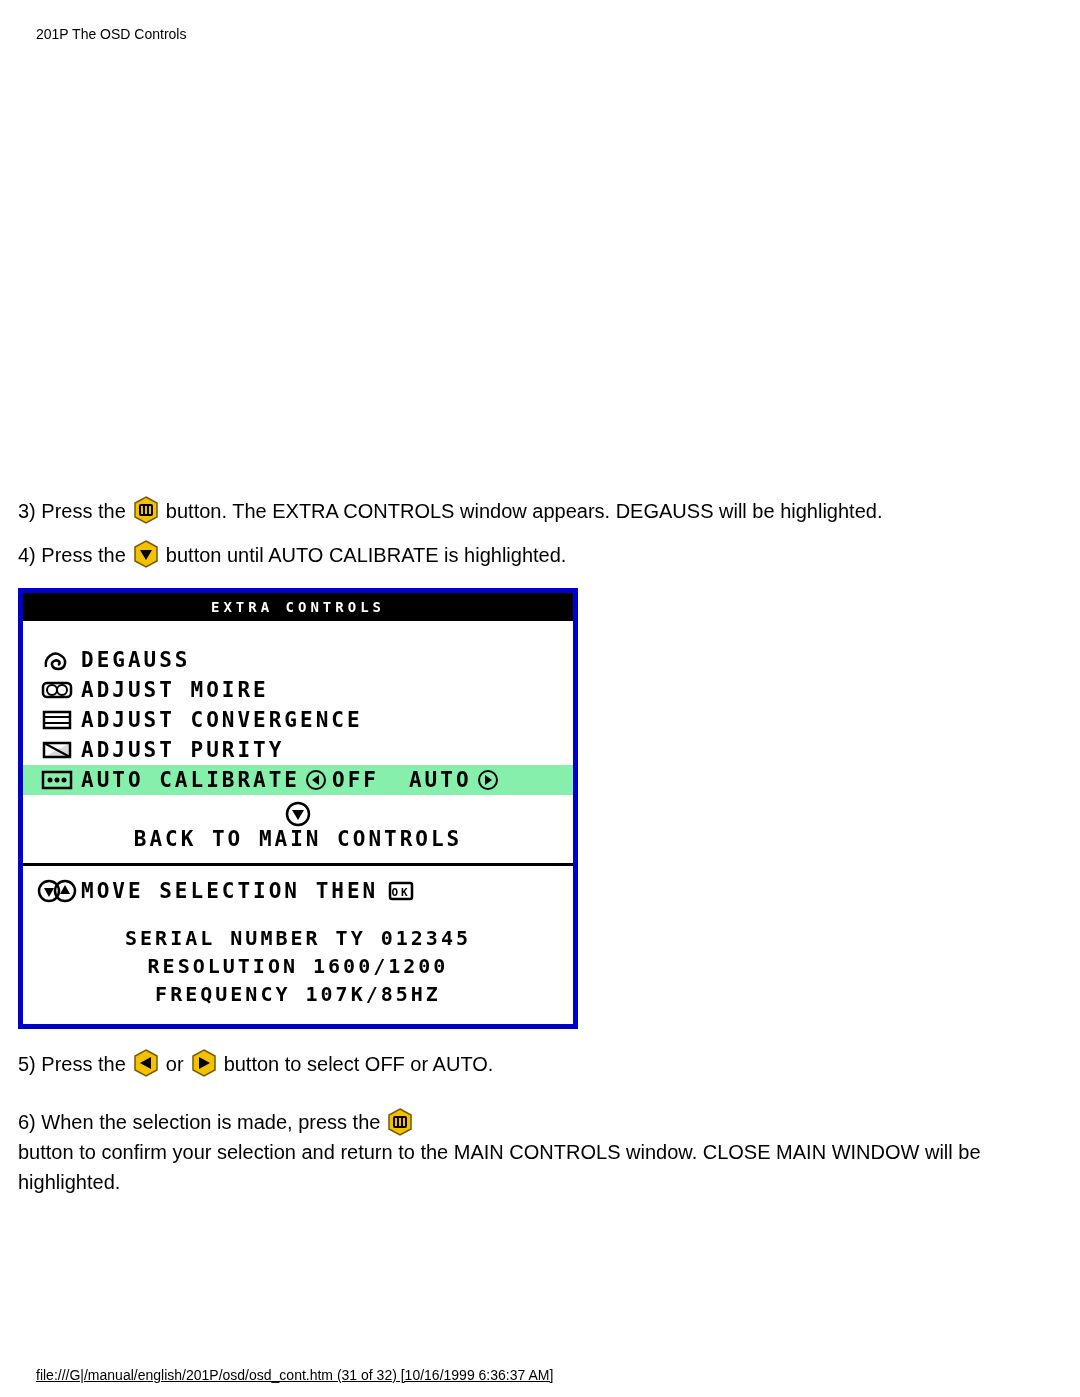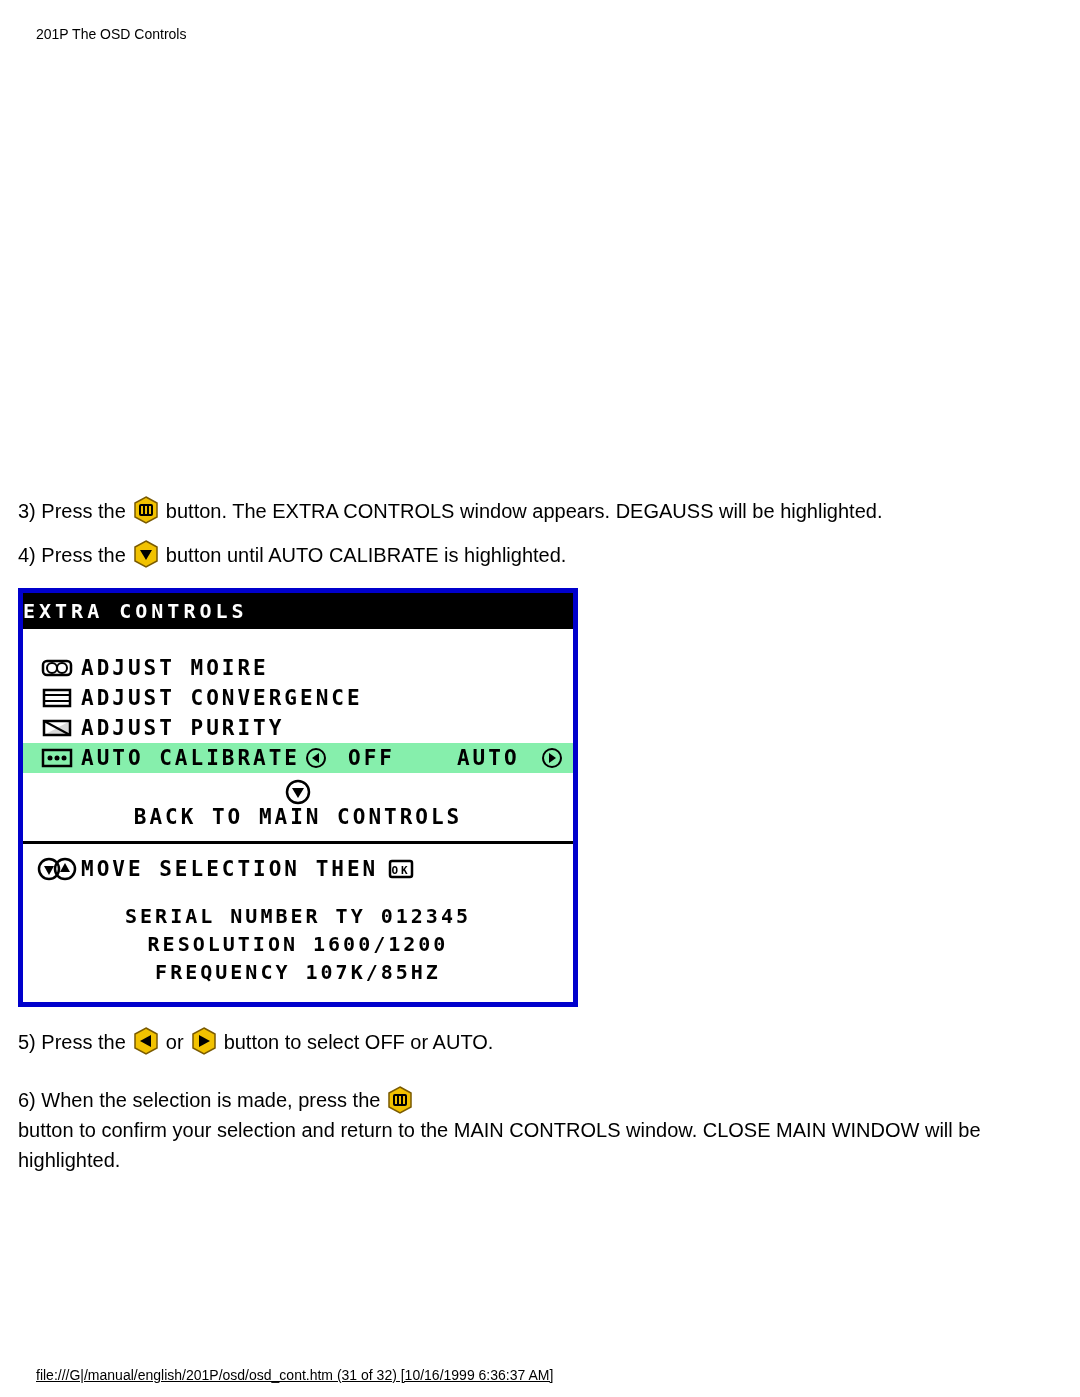--- a/index.html
+++ b/index.html
@@ -47,22 +47,22 @@
     .osd {
       width: 560px;
       border: 5px solid #0000cc;
       margin: 18px 0 20px 0;
       font-family: "Lucida Console", Monaco, monospace;
       font-weight: bold;
     }
     .osd-title {
       background: #000;
       color: #fff;
-      text-align: left;
-      font-size: 20px;
+      text-align: center;
+      font-size: 14px;
       letter-spacing: 4px;
       padding: 6px 0;
     }
     .osd-body {
       background: #fff;
       padding: 24px 0 4px 0;
     }
     .osd-row {
       display: flex;
       align-items: center;
@@ -74,21 +74,21 @@
     .osd-row.highlight {
       background: #86efac;
     }
     .osd-row .osd-icon-cell {
       width: 48px;
       display: flex;
       justify-content: center;
       align-items: center;
     }
     .osd-row .label { flex: 0 0 auto; }
-    .osd-row .opts { margin-left: 6px; display: flex; align-items: center; gap: 22px; }
+    .osd-row .opts { margin-left: 6px; display: flex; align-items: center; gap: 6px; }
     .osd-row .opt { letter-spacing: 3px; }
 
     .osd-sep {
       height: 3px;
       background: #000;
       margin: 6px 0;
     }
     .osd-hint {
       display: flex;
       align-items: center;
@@ -152,20 +152,28 @@
         <polygon points="9,10 21,10 15,20" fill="#000"></polygon>
       </svg>
     </span>
     <span class="textpart"> button until AUTO CALIBRATE is highlighted.</span>
   </div>
 
   <div class="osd">
     <div class="osd-title">EXTRA  CONTROLS</div>
     <div class="osd-body">
 
+      <div class="osd-row">
+        <span class="osd-icon-cell">
+          <svg width="34" height="26" viewBox="0 0 34 26">
+            <path d="M6 20 C4 10, 14 4, 20 8 C28 12, 26 22, 18 22 C12 22, 10 16, 14 14 C18 12, 22 16, 18 18" fill="none" stroke="#000" stroke-width="2.5"></path>
+          </svg>
+        </span>
+        <span class="label">DEGAUSS</span>
+      </div>
 
       <div class="osd-row">
         <span class="osd-icon-cell">
           <svg width="34" height="26" viewBox="0 0 34 26">
             <rect x="3" y="6" width="28" height="14" rx="4" fill="none" stroke="#000" stroke-width="2.5"></rect>
             <ellipse cx="12" cy="13" rx="5" ry="5" fill="none" stroke="#000" stroke-width="2"></ellipse>
             <ellipse cx="22" cy="13" rx="5" ry="5" fill="none" stroke="#000" stroke-width="2"></ellipse>
           </svg>
         </span>
         <span class="label">ADJUST MOIRE</span>

